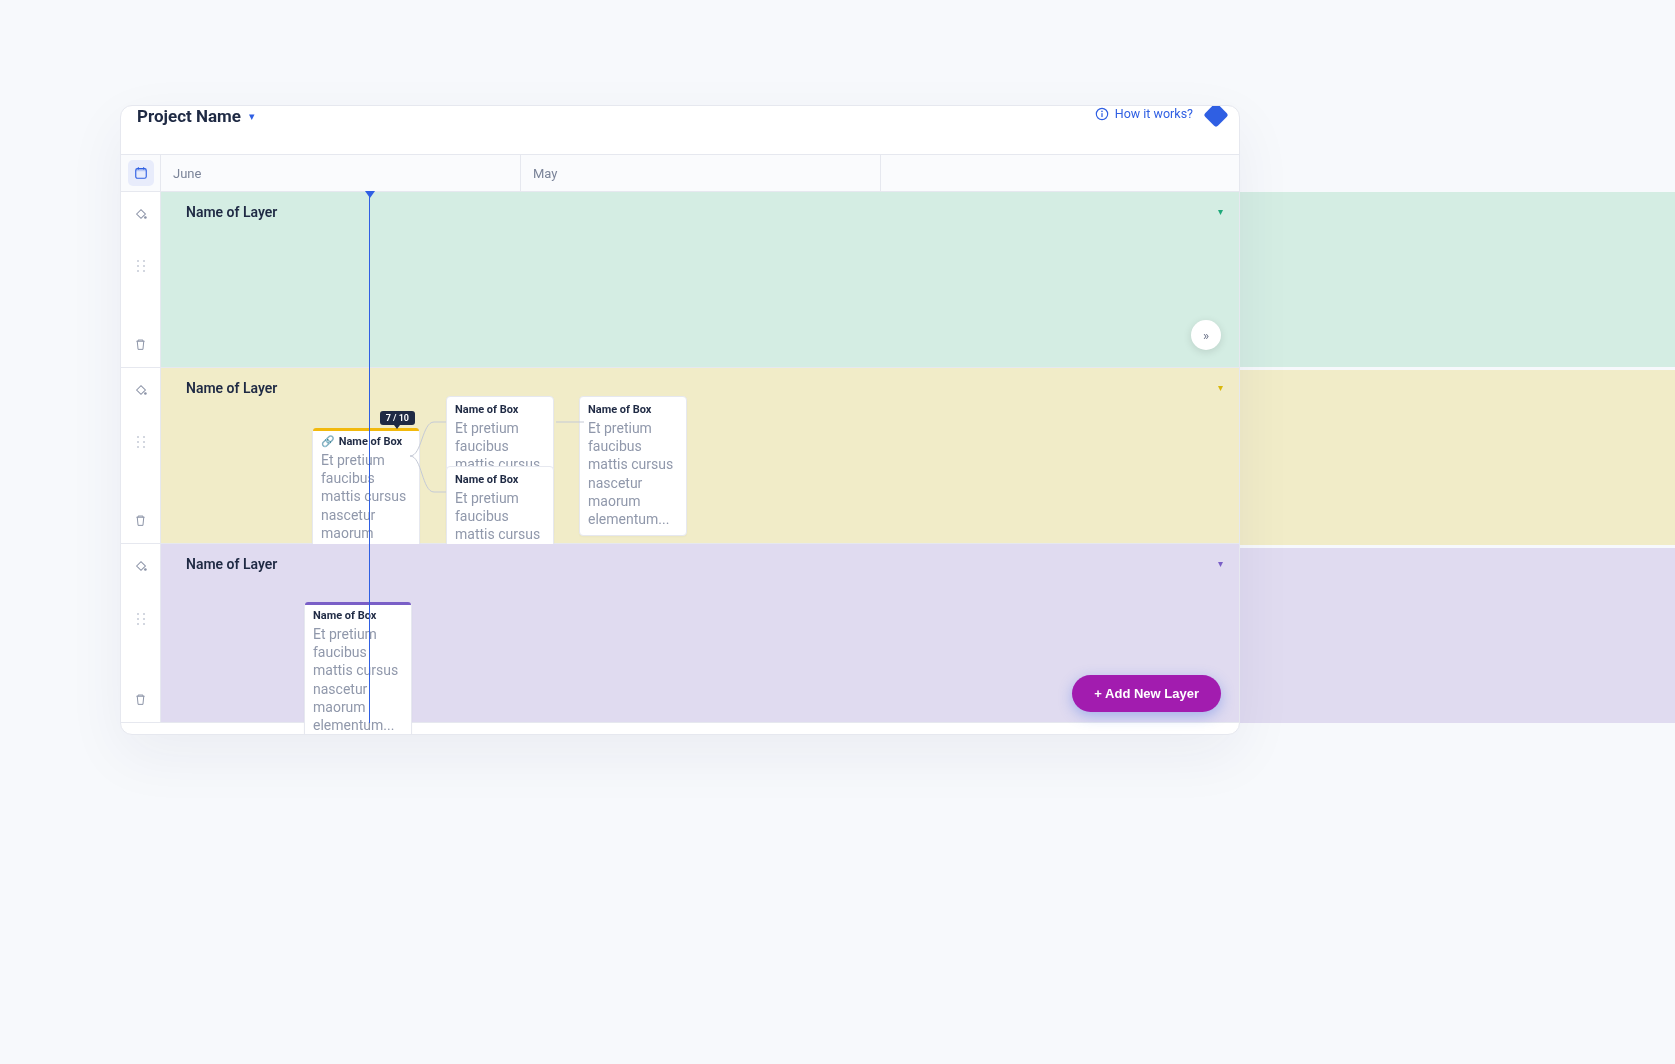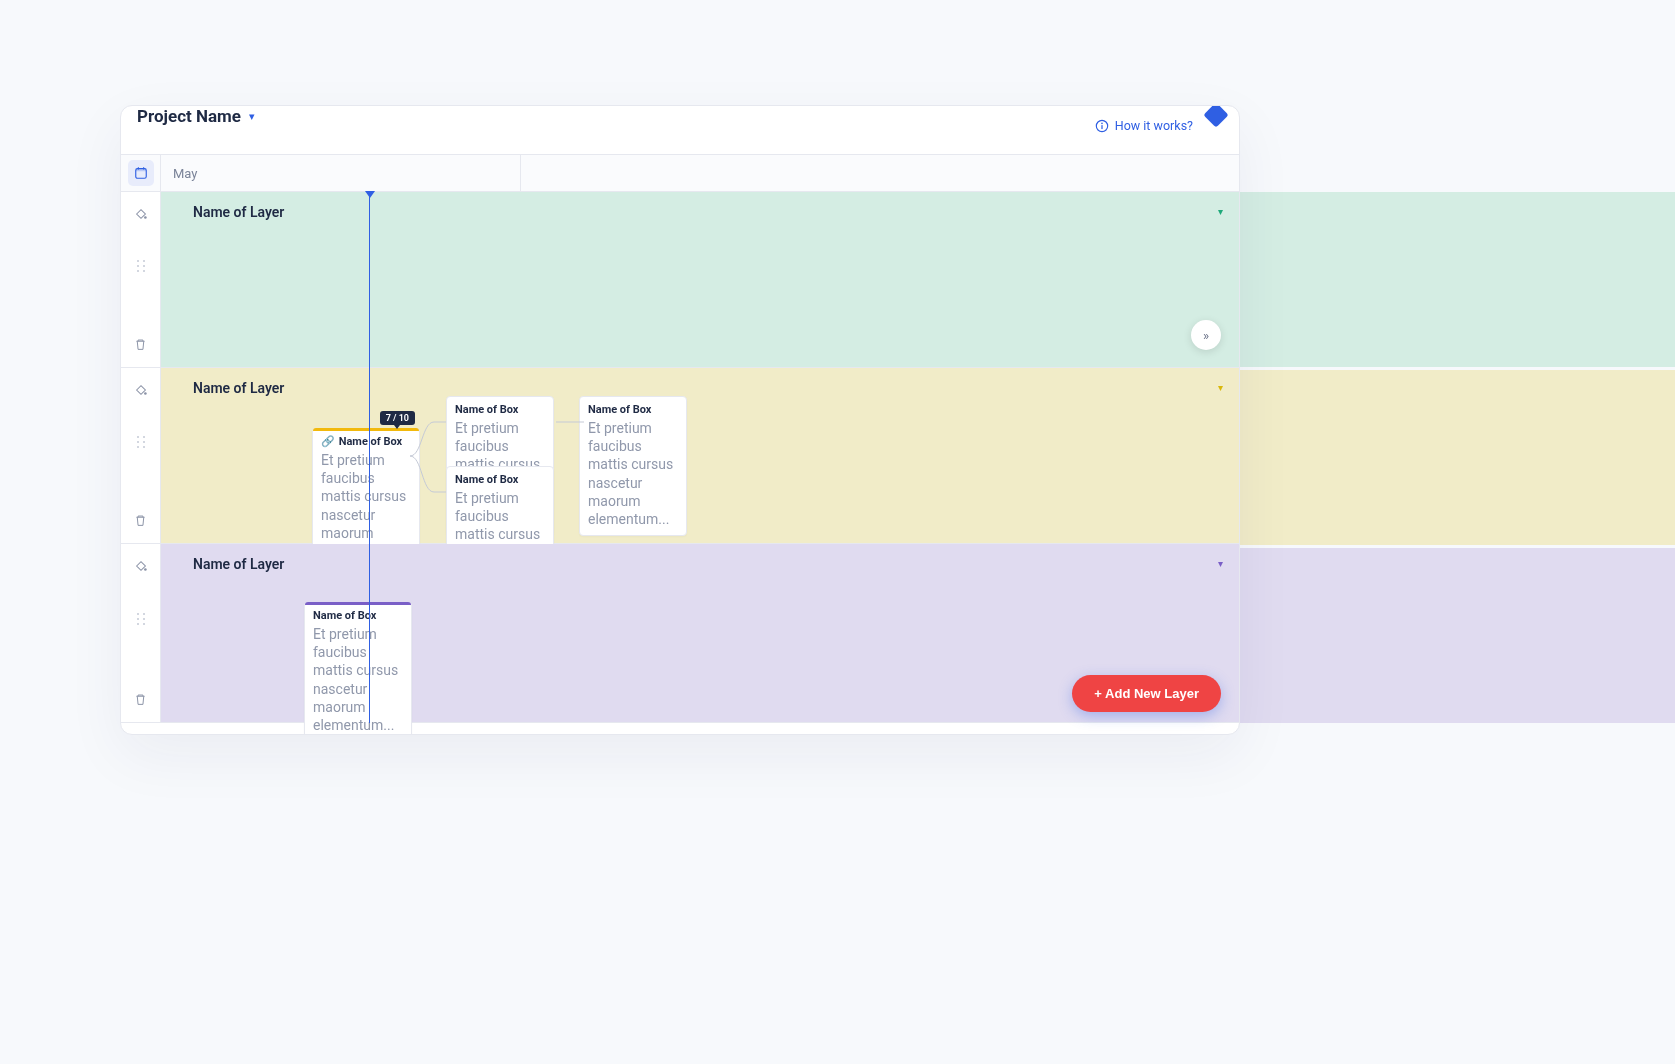--- a/index.html
+++ b/index.html
@@ -37,21 +37,21 @@
   height: 49px;
   border-bottom: 1px solid #e6e8ef;
   display: flex;
   align-items: flex-start;
   padding: 0 14px 0 16px;
 }
 .title-wrap { display: flex; align-items: center; gap: 8px; }
 .title { font-size: 17px; font-weight: 700; color: #1f2a44; }
 .chev-down { color: #2f5fe3; font-size: 11px; }
 .spacer { flex: 1; }
-.howit { display: flex; align-items: center; gap: 6px; font-size: 12.5px; color: #2f5fe3; cursor: pointer; margin-top: 12px; }
+.howit { display: flex; align-items: center; gap: 6px; font-size: 12.5px; color: #2f5fe3; cursor: pointer; }
 .howit svg { width: 14px; height: 14px; }
 .jira-icon {
   margin-left: 14px;
   width: 18px; height: 18px;
   transform: rotate(45deg);
   background: #2f5fe3;
   border-radius: 3px;
 }
 
 .month-header {
@@ -100,21 +100,21 @@
   align-items: center;
   padding: 10px 0 8px 0;
   z-index: 5;
 }
 .layer-side .ico { color: #8a92a6; margin: 4px 0; cursor: pointer; }
 .layer-side .drag { margin: auto 0; color: #c5cad6; }
 .layer-side .trash { margin-top: auto; margin-bottom: 4px; }
 .layer-body {
   flex: 1;
   position: relative;
-  padding: 12px 32px;
+  padding: 12px 25px;
   min-height: 175px;
 }
 .layer-body.teal { background: #d4ede3; }
 .layer-body.yellow { background: #f1ecc8; }
 .layer-body.purple { background: #e0dbf0; }
 .layer-name { font-size: 14px; font-weight: 600; color: #1f2a44; }
 .layer-caret { position: absolute; right: 16px; top: 14px; font-size: 10px; }
 .layer-body.teal .layer-caret { color: #1fa97a; }
 .layer-body.yellow .layer-caret { color: #d9b80c; }
 .layer-body.purple .layer-caret { color: #7a5fc7; }
@@ -200,21 +200,21 @@
   color: #6b7389;
   font-size: 13px;
   cursor: pointer;
   z-index: 7;
 }
 
 .add-layer-btn {
   position: absolute;
   right: 18px;
   bottom: 22px;
-  background: #ef4444;
+  background: #a21caf;
   color: #fff;
   border: none;
   padding: 11px 22px;
   border-radius: 22px;
   font-size: 13px;
   font-weight: 600;
   cursor: pointer;
   z-index: 8;
   box-shadow: 0 4px 14px rgba(47,95,227,0.35);
 }
@@ -249,20 +249,23 @@
     <div class="side-col">
       <div class="cal-box">
         <svg width="14" height="14" viewBox="0 0 16 16">
             <rect x="2" y="3" width="12" height="11" rx="2" stroke="#2f5fe3" stroke-width="1.3" fill="none"></rect>
             <rect x="2" y="3" width="12" height="3" fill="#2f5fe3" opacity="0.25"></rect>
             <line x1="5" y1="1.5" x2="5" y2="4" stroke="#2f5fe3" stroke-width="1.3"></line>
             <line x1="11" y1="1.5" x2="11" y2="4" stroke="#2f5fe3" stroke-width="1.3"></line>
           </svg>
       </div>
     </div>
+    <div class="month-cell">
+        <span>June</span>
+      </div>
     <div class="month-cell">
         <span>May</span>
       </div>
   </div>
 
   <div class="timeline">
 
     <div class="gridlines">
       <div class="vline" style="left:90px"></div>
       <div class="vline" style="left:180px"></div>

